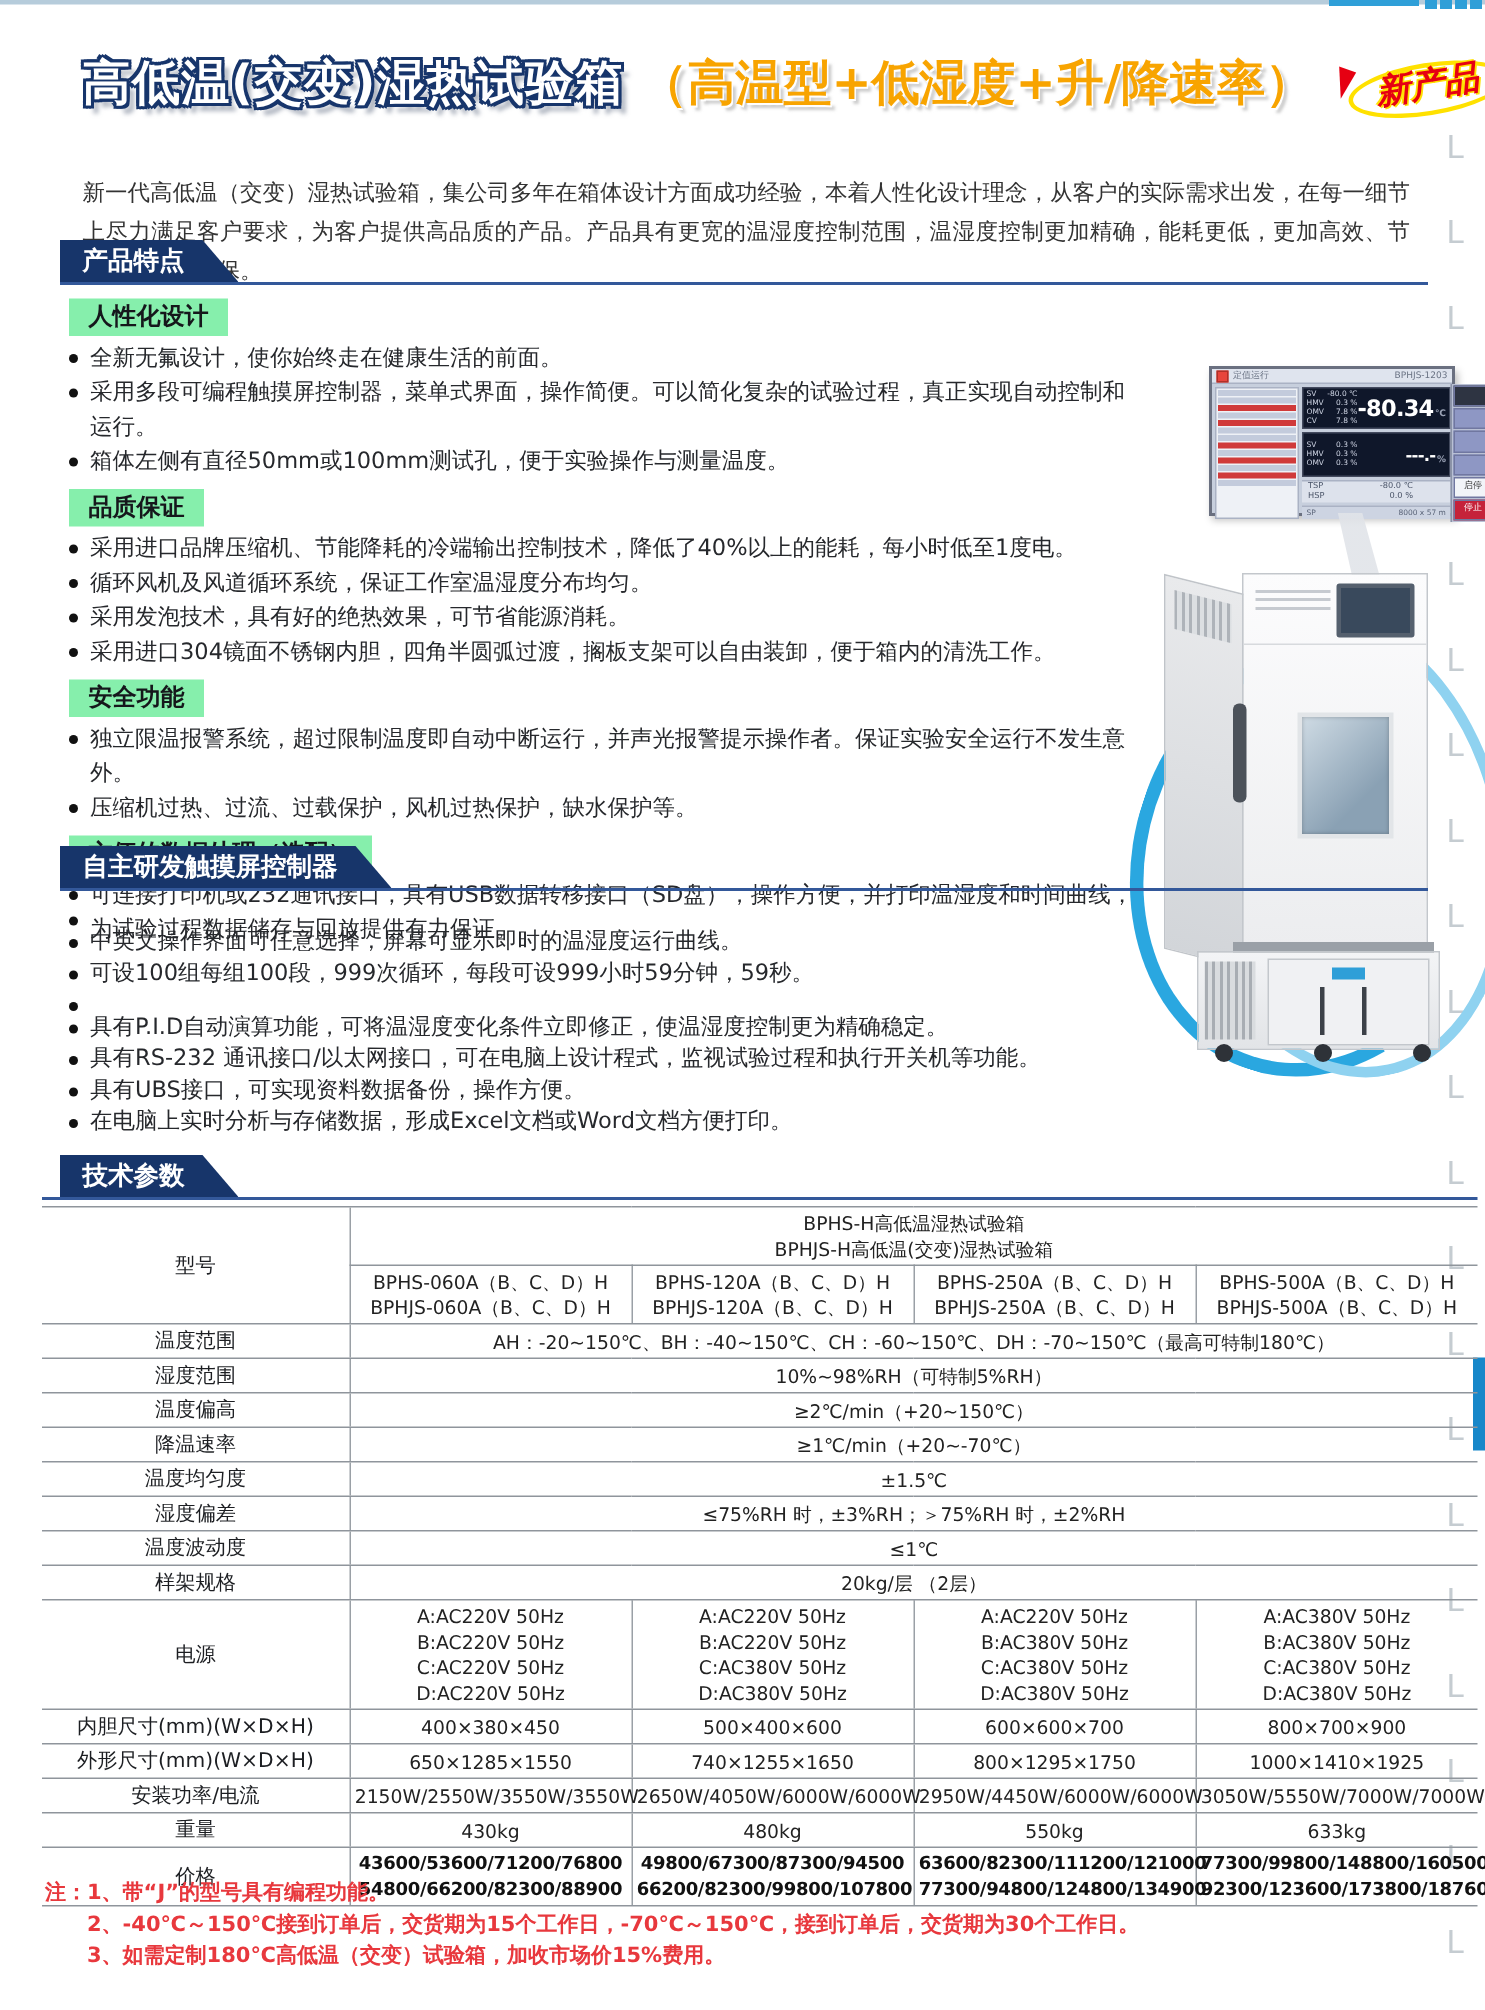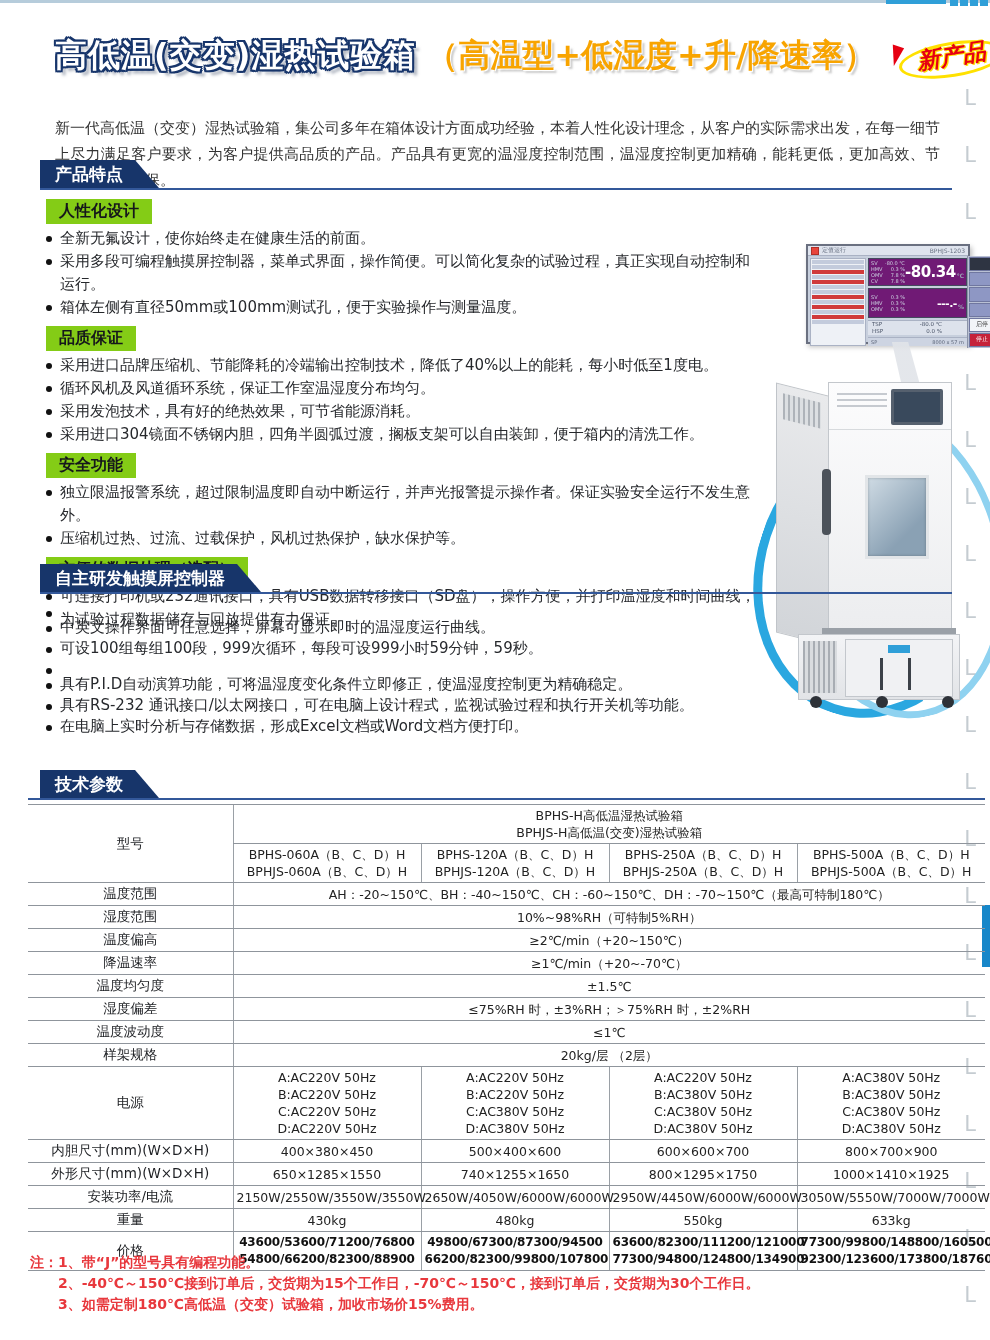--- a/index.html
+++ b/index.html
@@ -39,21 +39,21 @@
   
   .banner{position:relative;height:30px;margin-bottom:2px;}
   .banner-line{position:absolute;left:0;bottom:0;width:100%;height:2px;background:#33589a;}
   .banner-label{position:relative;display:inline-block;background:#17356a;color:#fff;font-weight:bold;
     font-size:17px;line-height:28px;padding:0 36px 0 15px;
     clip-path:polygon(0 0,calc(100% - 24px) 0,100% 100%,0 100%);}
 
   
   #features{position:absolute;left:40px;top:160px;width:912px;}
   #controller-sec{position:absolute;left:40px;top:564px;width:912px;}
-  .subhead{display:inline-block;background:#84cc16;color:#15171b;font-weight:bold;font-size:16px;
+  .subhead{display:inline-block;background:#86efac;color:#15171b;font-weight:bold;font-size:16px;
     padding:2px 13px;margin:7px 0 3px 6px;}
   ul.bullets{list-style:none;margin:0;padding:0 0 0 4px;max-width:712px;}
   ul.bullets li{display:flex;align-items:flex-start;font-size:15px;line-height:23px;color:#26282c;}
   ul.bullets .dot{flex:0 0 auto;width:6px;height:6px;border-radius:50%;background:#111;margin:9px 8px 0 2px;}
   #controller-sec ul.bullets li{line-height:21px;}
   #controller-sec ul.bullets{max-width:720px;margin-top:8px;}
 
   
   #tech{position:absolute;left:28px;top:770px;width:957px;}
   #tech .banner-label{margin-left:12px;}
@@ -78,21 +78,21 @@
   .ctl-titlebar{display:flex;align-items:center;height:11px;background:#dfe4ee;border-bottom:1px solid #aab2c4;
     font-size:6px;color:#6a7384;padding:0 3px;gap:3px;}
   .ctl-titleicon{width:6px;height:6px;background:#e8453c;border:1px solid #b03028;}
   .ctl-model{margin-left:auto;}
   .ctl-body{flex:1;display:flex;}
   .ctl-grid{flex:0 0 52px;margin:2px;background:#eef1f6;border:1px solid #aab2c4;
     display:flex;flex-direction:column;gap:1px;padding:1px;}
   .ctl-grid i{display:block;height:4px;background:#c3cbdc;}
   .ctl-grid i.red{background:#d03a3a;}
   .ctl-mid{flex:1;display:flex;flex-direction:column;gap:2px;margin:2px 0;}
-  .ctl-panel{background:#701a75;border:1px solid #3c4precision4;display:flex;padding:1px 2px;}
+  .ctl-panel{background:#0f172a;border:1px solid #3c4precision4;display:flex;padding:1px 2px;}
   .ctl-panel{border:1px solid #434a5e;}
   .ctl-rows{flex:0 0 34px;display:flex;flex-direction:column;justify-content:center;}
   .ctl-row{display:flex;justify-content:space-between;font-size:5px;line-height:6px;color:#cdd3e2;}
   .ctl-big{flex:1;display:flex;align-items:center;justify-content:flex-end;color:#fff;font-weight:bold;}
   .ctl-big .num{font-size:15px;letter-spacing:-.5px;}
   .ctl-big .unit{font-size:6px;margin:6px 0 0 1px;color:#9aa2b5;}
   .ctl-panel.small .ctl-big .num{font-size:11px;}
   .ctl-info{font-size:5.5px;color:#4a5468;line-height:7px;padding:0 4px;background:#dde2ec;border-top:1px solid #aab2c4;}
   .ctl-info .inforow{display:flex;justify-content:space-between;width:70px;}
   .ctl-status{display:flex;justify-content:space-between;font-size:5px;color:#5a6478;background:#cdd4e2;
@@ -394,20 +394,24 @@
         <li>
           <span class="dot"></span>
           <span class="btxt">具有P.I.D自动演算功能，可将温湿度变化条件立即修正，使温湿度控制更为精确稳定。</span>
         </li>
         <li>
           <span class="dot"></span>
           <span class="btxt">具有RS-232 通讯接口/以太网接口，可在电脑上设计程式，监视试验过程和执行开关机等功能。</span>
         </li>
         <li>
           <span class="dot"></span>
+          <span class="btxt">具有UBS接口，可实现资料数据备份，操作方便。</span>
+        </li>
+        <li>
+          <span class="dot"></span>
           <span class="btxt">在电脑上实时分析与存储数据，形成Excel文档或Word文档方便打印。</span>
         </li>
       </ul>
   </div>
 
   <div id="tech">
     <div class="banner">
       <span class="banner-line"></span>
       <span class="banner-label">技术参数</span>
     </div>

